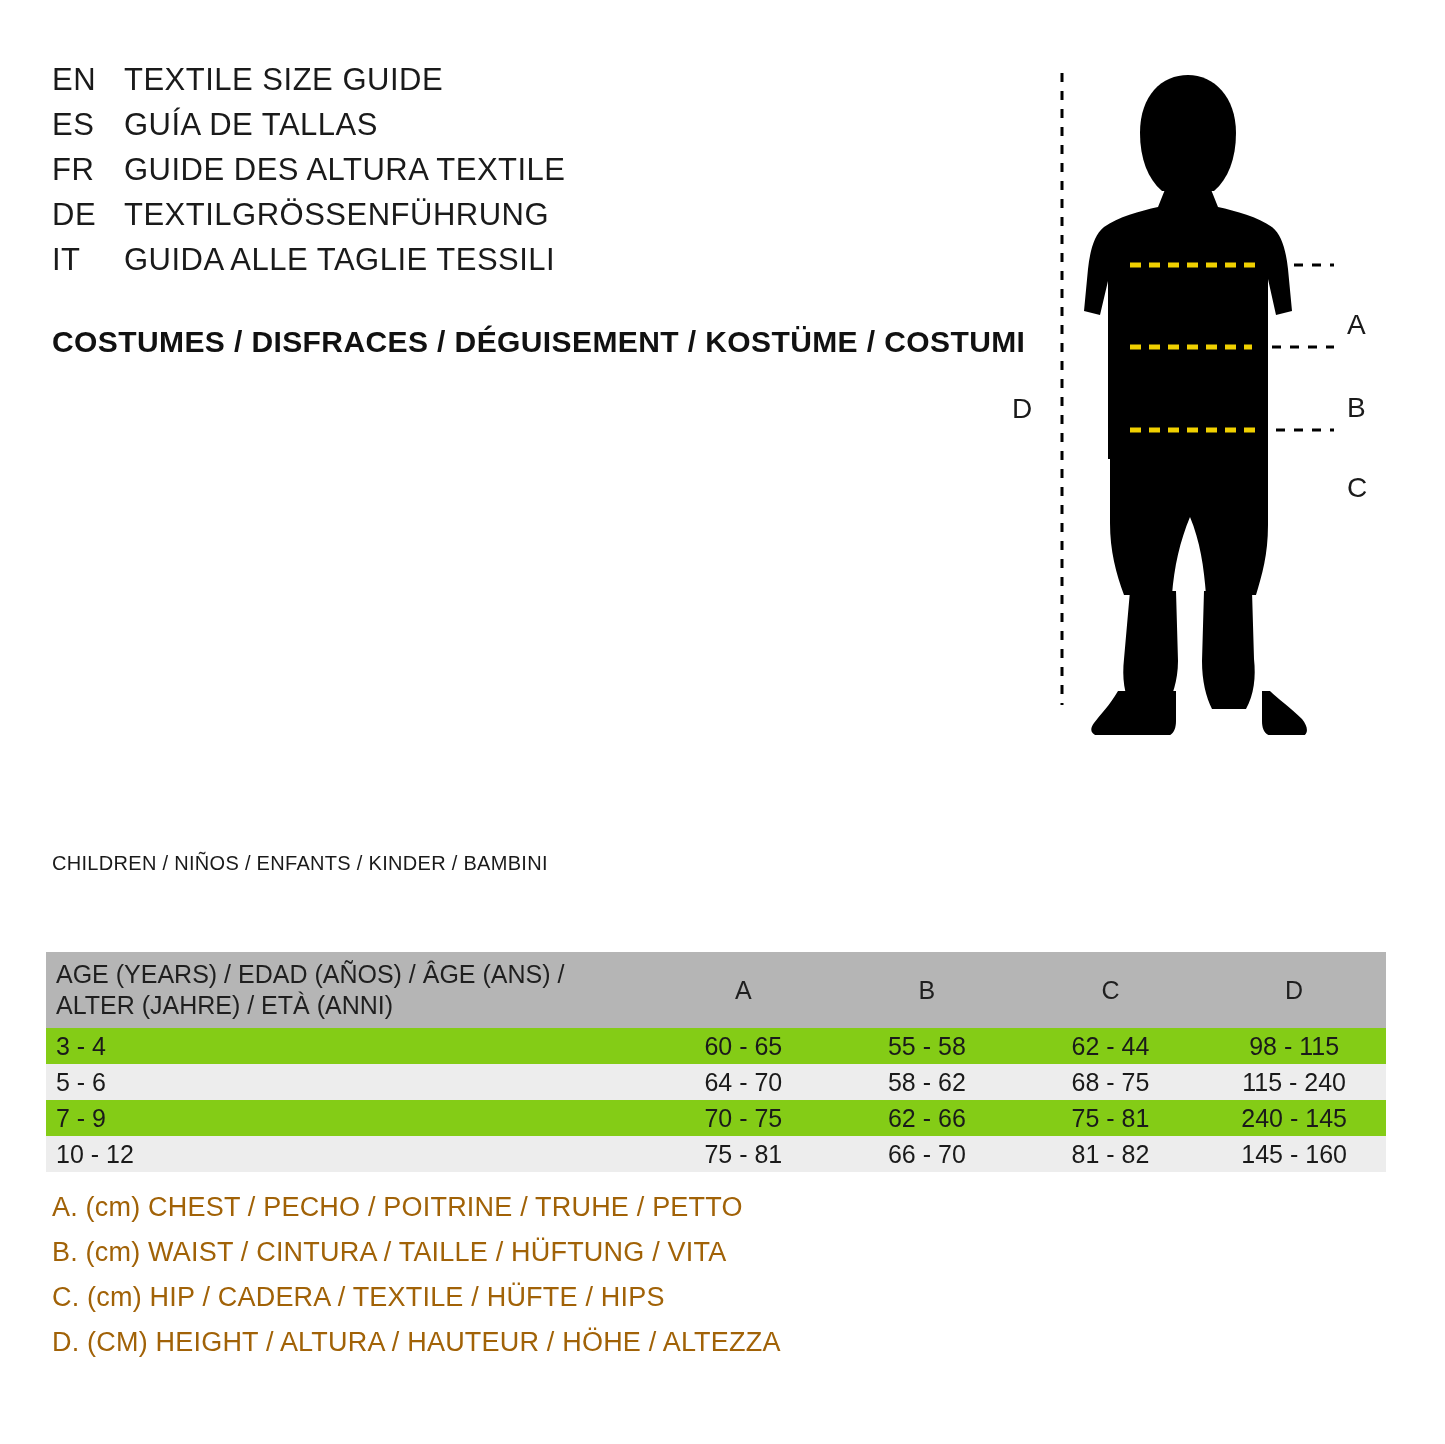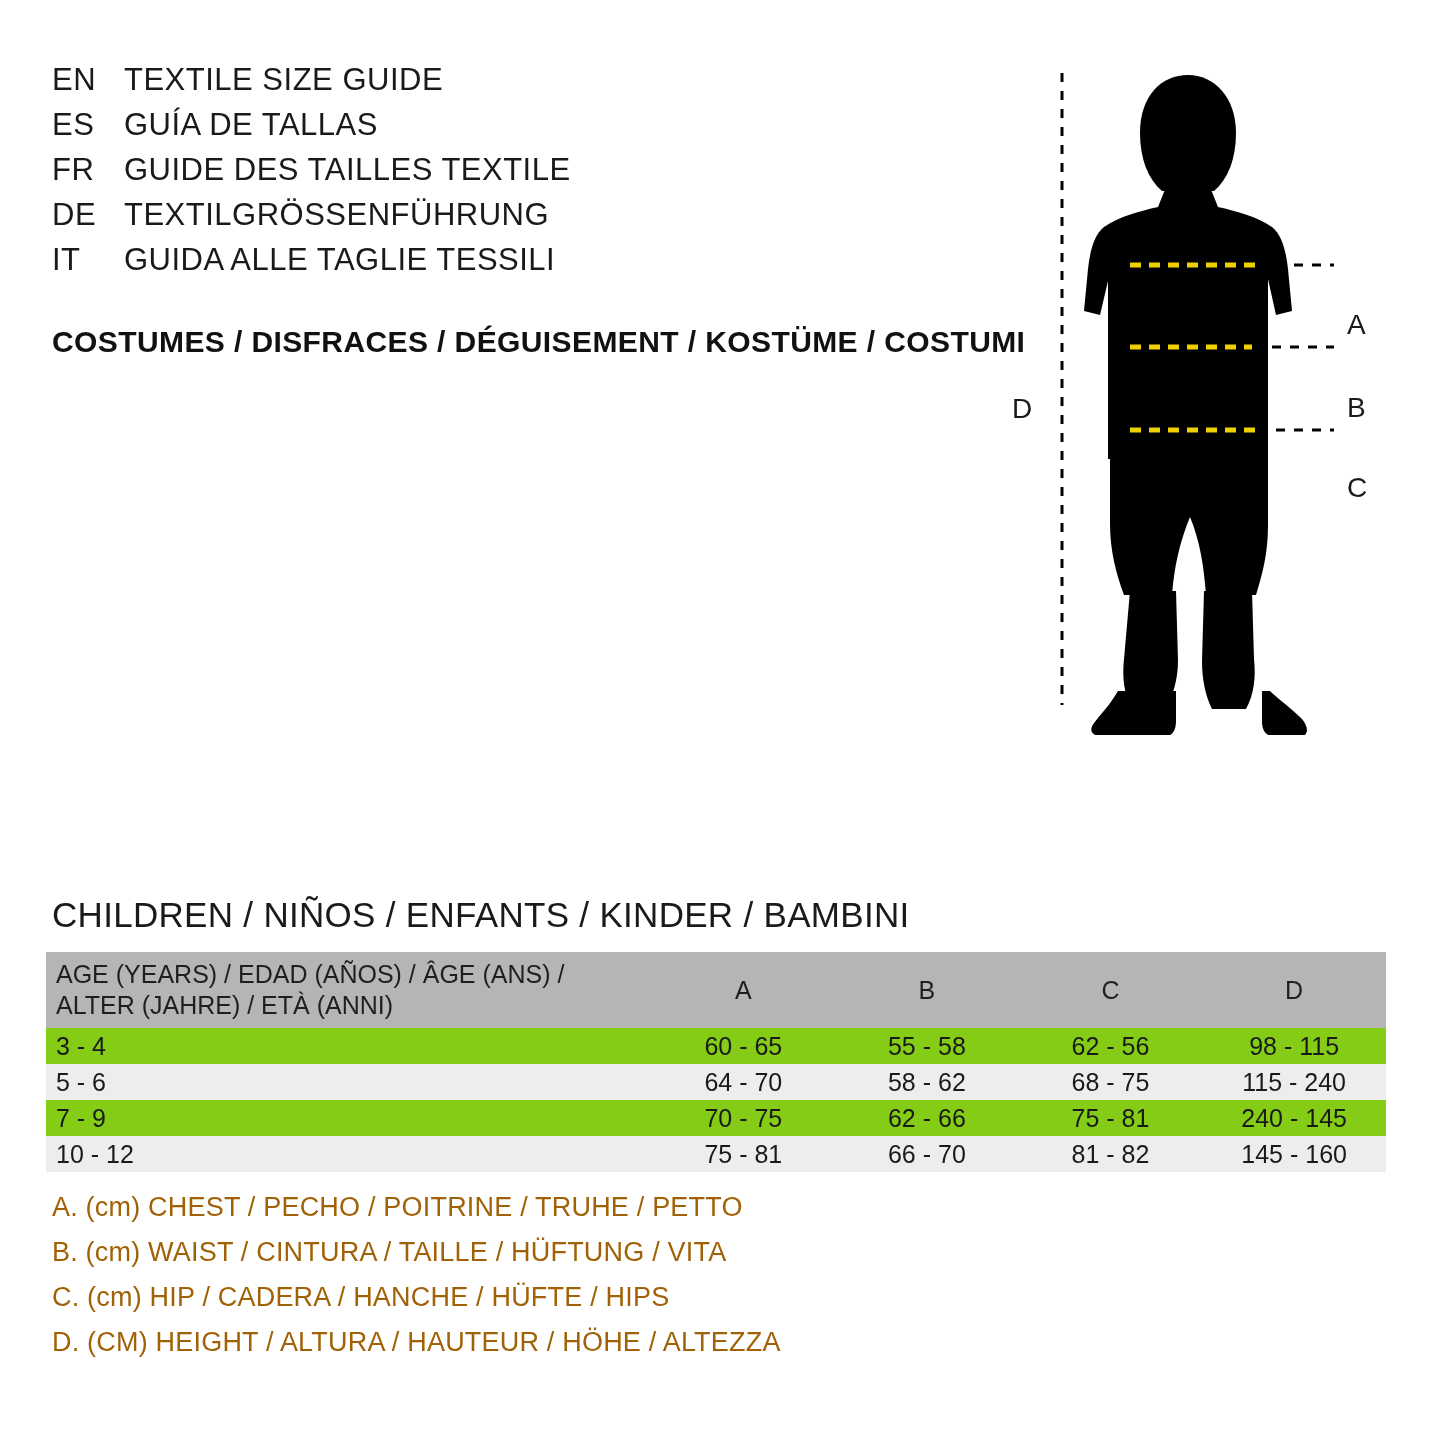--- a/index.html
+++ b/index.html
@@ -72,22 +72,22 @@
   }
   .letter-A { left: 357px; top: 254px; }
   .letter-B { left: 357px; top: 337px; }
   .letter-C { left: 357px; top: 417px; }
   .letter-D { left: 22px;  top: 338px; }
 
   
   .section-title {
     position: absolute;
     left: 52px;
-    top: 895px;
-    font-size: 35px;
+    top: 852px;
+    font-size: 20px;
     letter-spacing: 0.3px;
     color: #1a1a1a;
   }
 
   
   .size-table {
     position: absolute;
     left: 46px;
     top: 952px;
     width: 1340px;
@@ -146,21 +146,21 @@
     <div class="lang-row">
       <span class="lang-code">EN</span>
       <span class="lang-text">TEXTILE SIZE GUIDE</span>
     </div>
     <div class="lang-row">
       <span class="lang-code">ES</span>
       <span class="lang-text">GUÍA DE TALLAS</span>
     </div>
     <div class="lang-row">
       <span class="lang-code">FR</span>
-      <span class="lang-text">GUIDE DES TAILLES TEXTILE</span>
+      <span class="lang-text">GUIDE DES ALTURA TEXTILE</span>
     </div>
     <div class="lang-row">
       <span class="lang-code">DE</span>
       <span class="lang-text">TEXTILGRÖSSENFÜHRUNG</span>
     </div>
     <div class="lang-row">
       <span class="lang-code">IT</span>
       <span class="lang-text">GUIDA ALLE TAGLIE TESSILI</span>
     </div>
   </div>
@@ -225,21 +225,21 @@
         <th class="col-m">B</th>
         <th class="col-m">C</th>
         <th class="col-m">D</th>
       </tr>
     </thead>
     <tbody>
       <tr class="odd">
         <td class="age-cell">3 - 4</td>
         <td>60 - 65</td>
         <td>55 - 58</td>
-        <td>62 - 56</td>
+        <td>62 - 44</td>
         <td>98 - 115</td>
       </tr>
       <tr class="even">
         <td class="age-cell">5 - 6</td>
         <td>64 - 70</td>
         <td>58 - 62</td>
         <td>68 - 75</td>
         <td>115 - 240</td>
       </tr>
       <tr class="odd">
@@ -255,17 +255,17 @@
         <td>66 - 70</td>
         <td>81 - 82</td>
         <td>145 - 160</td>
       </tr>
     </tbody>
   </table>
 
   <div class="legend">
     <div class="legend-row">A. (cm) CHEST / PECHO / POITRINE / TRUHE / PETTO</div>
     <div class="legend-row">B. (cm) WAIST / CINTURA / TAILLE / HÜFTUNG / VITA</div>
-    <div class="legend-row">C. (cm) HIP / CADERA / HANCHE / HÜFTE / HIPS</div>
+    <div class="legend-row">C. (cm) HIP / CADERA / TEXTILE / HÜFTE / HIPS</div>
     <div class="legend-row">D. (CM) HEIGHT / ALTURA / HAUTEUR / HÖHE / ALTEZZA</div>
   </div>
 
 </div>
 
 </body></html>

